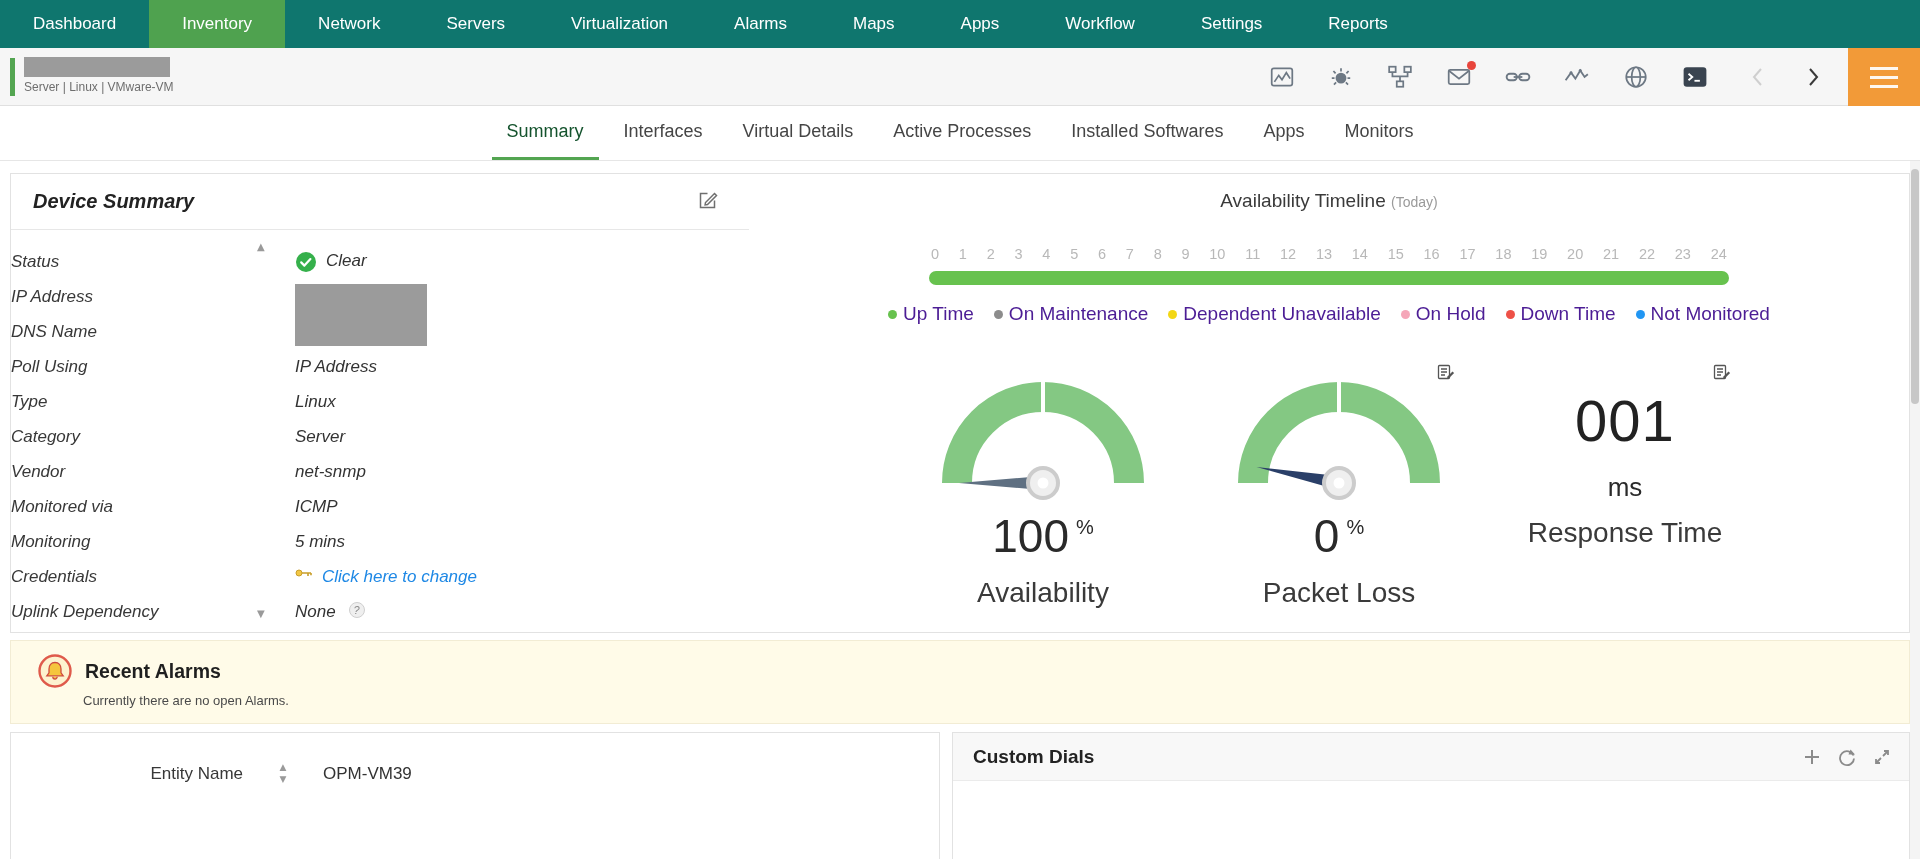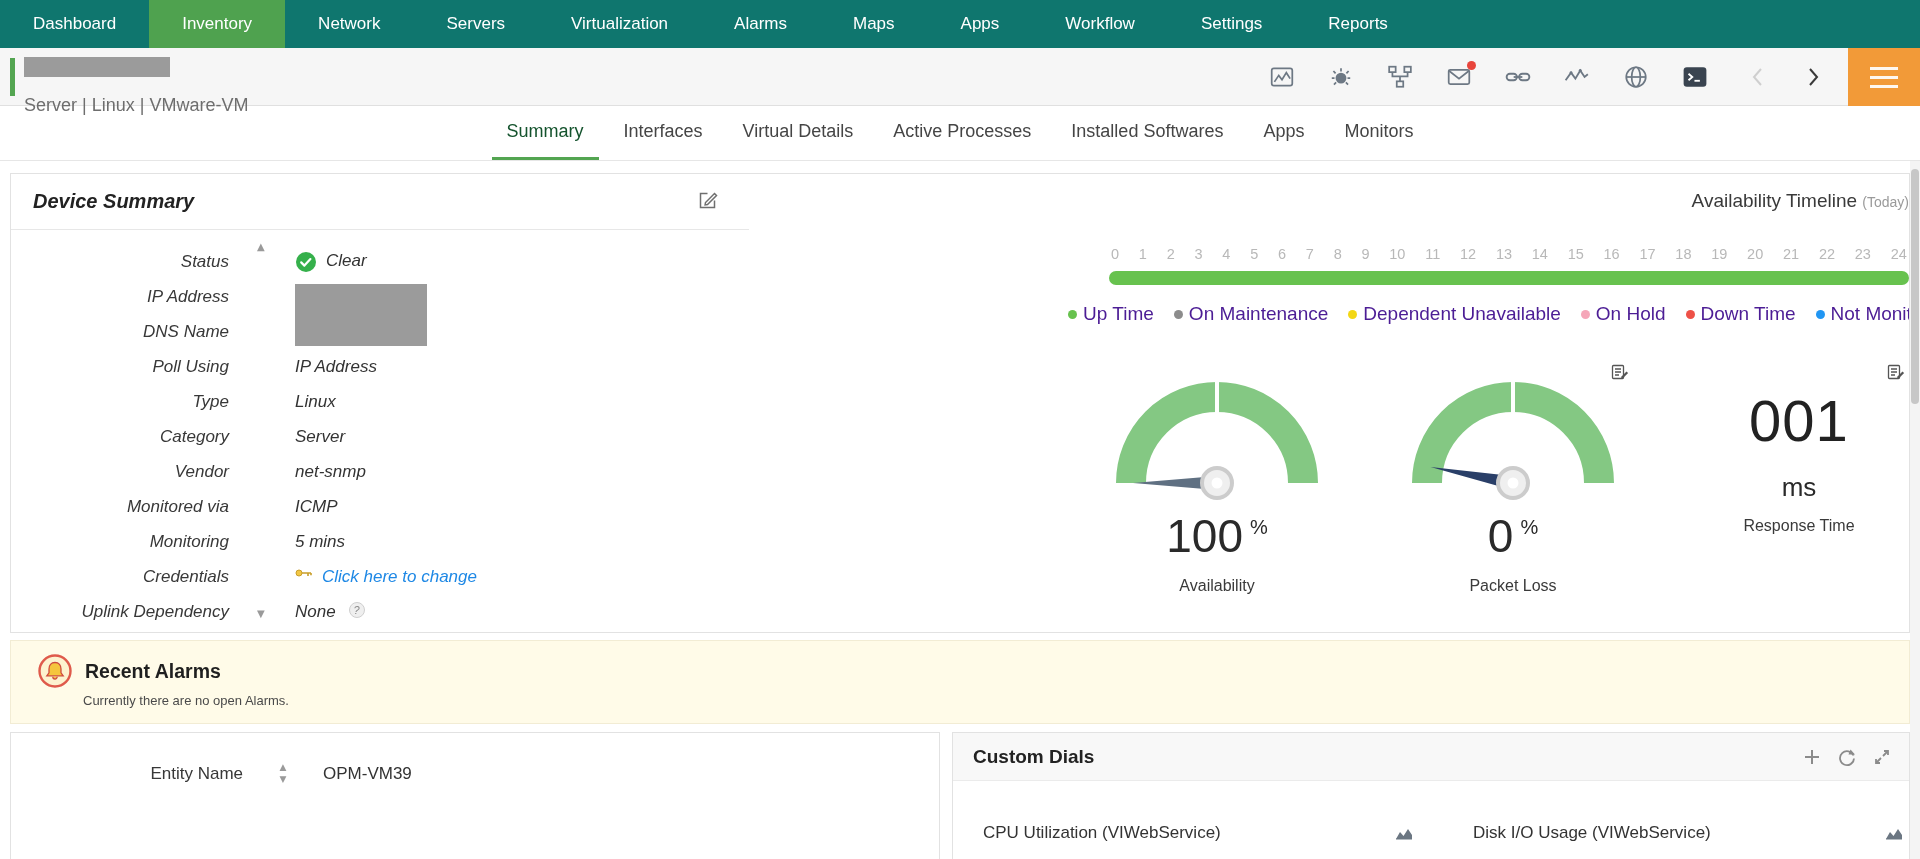--- a/index.html
+++ b/index.html
@@ -10,21 +10,21 @@
   
   .topnav{height:48px;background:#0f766e;display:flex;align-items:stretch;}
   .nav-item{color:#fff;font-size:17px;line-height:48px;padding:0 33px;cursor:pointer;white-space:nowrap;}
   .nav-item.active{background:#4fa24f;}
 
   
   .devheader{position:relative;height:58px;background:#f6f6f6;border-bottom:1px solid #e0e0e0;}
   .accent{position:absolute;left:10px;top:10px;width:5px;height:38px;background:#53a551;}
   .devinfo{position:absolute;left:24px;top:9px;}
   .redacted-name{width:146px;height:20px;background:#9b9b9b;}
-  .subtitle{margin-top:18px;font-size:18px;color:#6e6e6e;}
+  .subtitle{margin-top:3px;font-size:12px;color:#6e6e6e;}
   .header-icons{position:absolute;right:96px;top:0;height:58px;display:flex;align-items:center;gap:33px;}
   .hicon{position:relative;width:26px;height:26px;display:flex;align-items:center;justify-content:center;cursor:pointer;}
   .badge-dot{position:absolute;top:-3px;right:-4px;width:9px;height:9px;border-radius:50%;background:#e8453c;}
   .chev{width:22px;height:26px;display:flex;align-items:center;cursor:pointer;}
   .chev.first{margin-left:6px;}
   .hamburger{position:absolute;right:0;top:0;width:72px;height:58px;background:#f29a38;display:flex;
     flex-direction:column;justify-content:center;align-items:center;gap:6px;cursor:pointer;}
   .hamburger span{display:block;width:28px;height:3px;background:#fff;opacity:.92;}
 
   
@@ -36,45 +36,45 @@
   .content{padding:12px 10px 0;}
   .card{background:#fff;border:1px solid #e2e2e2;}
 
   .summary-card{display:flex;height:460px;overflow:hidden;}
   .left-col{width:738px;flex:none;font-style:italic;}
   .card-head{height:56px;display:flex;align-items:center;justify-content:space-between;
     padding:0 30px 0 22px;border-bottom:1px solid #e7e7e7;}
   .card-head h2{font-size:20px;color:#222;font-weight:700;}
   .fields{position:relative;padding-top:14px;height:403px;overflow:hidden;}
   .frow{display:flex;height:35px;align-items:center;font-size:17px;}
-  .flabel{width:218px;text-align:right;color:#383838;flex:none;}
+  .flabel{width:218px;text-align:left;color:#383838;flex:none;}
   .fspacer{width:66px;flex:none;}
   .fvalue{color:#333;display:flex;align-items:flex-start;gap:9px;}
   .redacted-value{position:absolute;left:284px;top:54px;width:132px;height:62px;background:#9b9b9b;}
   .sb-arrow{position:absolute;left:246px;font-size:10px;color:#9a9a9a;cursor:pointer;font-family:"DejaVu Sans",sans-serif;line-height:1;}
   .sb-arrow.up{top:12px;} .sb-arrow.down{bottom:14px;}
   .link{color:#1e88e5;cursor:pointer;}
   .qbadge{display:inline-flex;width:16px;height:16px;border-radius:50%;background:#efefef;border:1px solid #cfcfcf;
     color:#8a8a8a;font-size:11px;align-items:center;justify-content:center;margin-left:4px;cursor:pointer;}
 
-  .right-col{flex:1;display:flex;flex-direction:column;align-items:flex-end;padding-top:16px;}
+  .right-col{flex:1;display:flex;flex-direction:column;align-items:center;padding-top:16px;}
   .tl-title{font-size:19px;color:#3a3a3a;}
   .tl-title .muted{font-size:14px;color:#9a9a9a;}
   .timeline{width:800px;margin-top:34px;}
   .hours{display:flex;justify-content:space-between;padding:0 2px;font-size:14.5px;color:#b8b8b8;}
   .tl-bar{margin-top:9px;height:14px;border-radius:7px;background:#67c24e;}
   .legend{display:flex;justify-content:center;gap:20px;margin-top:18px;font-size:19px;color:#4c1d95;}
   .legend-item{display:flex;align-items:center;gap:6px;white-space:nowrap;}
   .dot{width:9px;height:9px;border-radius:50%;display:inline-block;flex:none;}
 
   .gauges{display:flex;gap:56px;margin-top:42px;align-items:flex-start;}
   .gauge-block{width:240px;text-align:center;position:relative;}
   .gauge-value{font-size:46px;color:#2a2a2a;margin-top:4px;}
   .gauge-value .unit{font-size:20px;vertical-align:18px;margin-left:7px;}
-  .gauge-label{font-size:16px;color:#3a3a3a;margin-top:14px;}
+  .gauge-label{font-size:28px;color:#3a3a3a;margin-top:14px;}
   .response-block{width:220px;text-align:center;position:relative;}
   .big-num{font-size:58px;color:#222;margin-top:20px;letter-spacing:1px;}
   .ms-unit{font-size:26px;color:#2a2a2a;margin-top:18px;}
   .corner-icon{position:absolute;top:-4px;right:4px;cursor:pointer;}
 
   
   .alarms-band{margin-top:7px;background:#fffbe8;border:1px solid #f2ecd4;padding:12px 0 15px 26px;}
   .alarm-head{display:flex;align-items:center;gap:12px;}
   .alarm-title{font-size:19.5px;font-weight:700;color:#1f1f1f;}
   .alarm-msg{margin:4px 0 0 46px;font-size:13px;color:#4a4a4a;}
@@ -469,36 +469,20 @@
                   <polygon points="13.5,2.5 18,7.5 11.5,7.5" fill="#8b8b8b" stroke="none"></polygon>
                 </svg>
             </span>
             <span class="hbtn">
               <svg width="18" height="18" viewBox="0 0 18 18" fill="none" stroke="#8b8b8b" stroke-width="1.8">
                   <path d="M11 3h4v4M15 3l-5 5M7 15H3v-4M3 15l5-5"></path>
                 </svg>
             </span>
           </div>
         </div>
-        <div class="dial-row">
-          <div class="dial-item">
-            <span>CPU Utilization (VIWebService)</span>
-            <svg width="18" height="14" viewBox="0 0 18 14">
-                <path d="M1 13L5 6l3.5 4L13 3l4 6v4z" fill="#6b7682"></path>
-                <path d="M1 13h16" stroke="#6b7682"></path>
-              </svg>
-          </div>
-          <div class="dial-item">
-            <span>Disk I/O Usage (VIWebService)</span>
-            <svg width="18" height="14" viewBox="0 0 18 14">
-                <path d="M1 13L5 6l3.5 4L13 3l4 6v4z" fill="#6b7682"></path>
-                <path d="M1 13h16" stroke="#6b7682"></path>
-              </svg>
-          </div>
-        </div>
       </section>
 
     </div>
   </div>
 
   <div class="page-scrollbar">
     <div class="thumb"></div>
   </div>
 
 </div>

